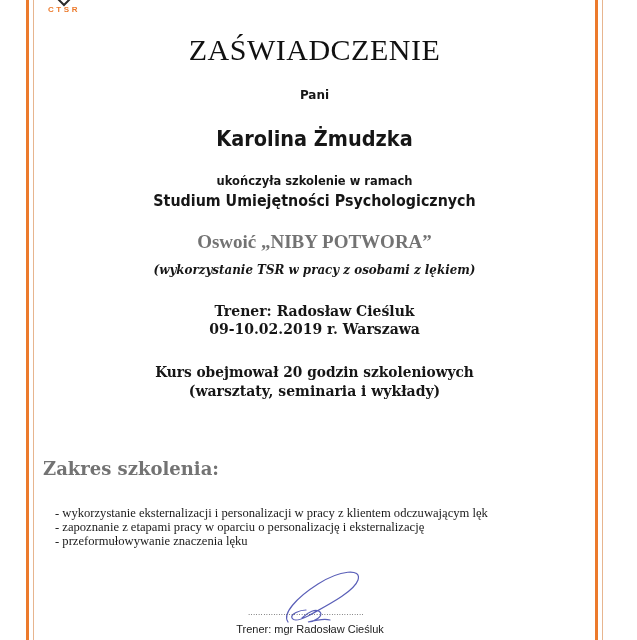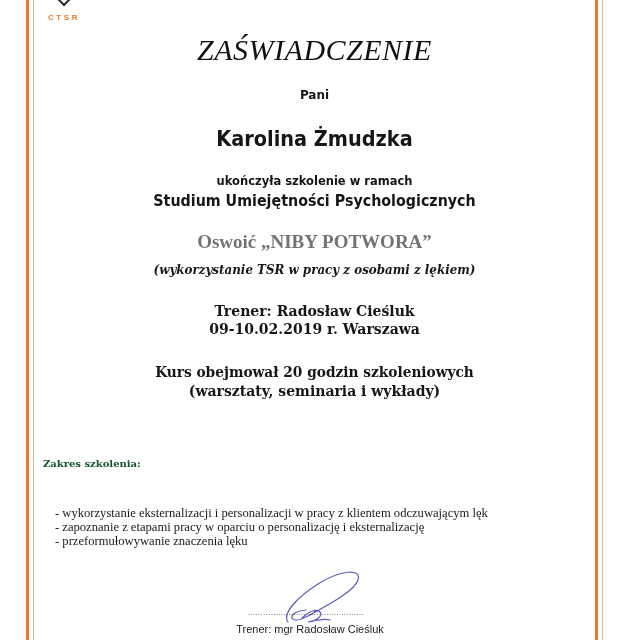--- a/index.html
+++ b/index.html
@@ -38,21 +38,21 @@
       position: absolute;
       left: 44px;
       top: -6px;
       width: 40px;
       height: 28px;
     }
     .logo svg { position: absolute; left: 10px; top: 0; }
     .logo-text {
       position: absolute;
       left: 0;
-      top: 19px;
+      top: 11px;
       width: 40px;
       text-align: center;
       font-family: "Liberation Sans", sans-serif;
       font-size: 8px;
       font-weight: bold;
       letter-spacing: 2.6px;
       color: #ec7a2c;
     }
 
     .center-line {
@@ -61,21 +61,20 @@
       width: 561px;
       text-align: center;
       white-space: nowrap;
     }
     .title {
       top: 33px;
       font-family: "Liberation Serif", serif;
       font-size: 30px;
       letter-spacing: 0.5px;
       color: #111;
-      font-style: italic;
     }
     .pani {
       top: 88px;
       font-family: "DejaVu Sans", sans-serif;
       font-weight: bold;
       font-size: 12px;
     }
     .name {
       top: 127px;
       font-family: "DejaVu Sans", sans-serif;
@@ -137,22 +136,22 @@
       font-weight: bold;
       font-size: 14px;
     }
 
     .scope-heading {
       position: absolute;
       left: 43px;
       top: 458px;
       font-family: "DejaVu Serif", serif;
       font-weight: bold;
-      font-size: 10px;
-      color: #14532d;
+      font-size: 18px;
+      color: #737373;
     }
     .scope-list {
       position: absolute;
       left: 43px;
       top: 494px;
       margin: 12px;
       padding: 0;
       list-style: none;
       font-family: "Liberation Serif", serif;
       font-size: 12.6px;

